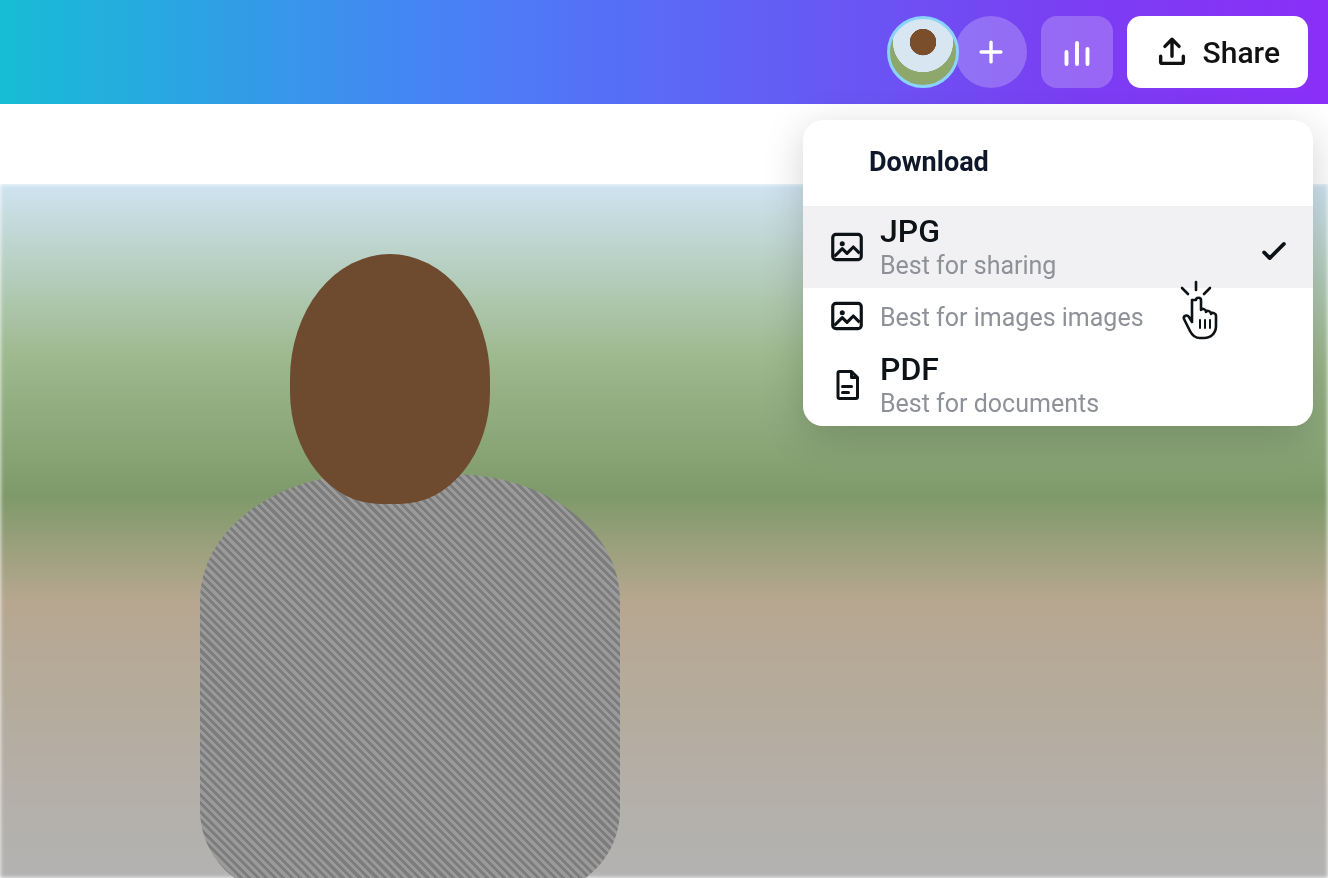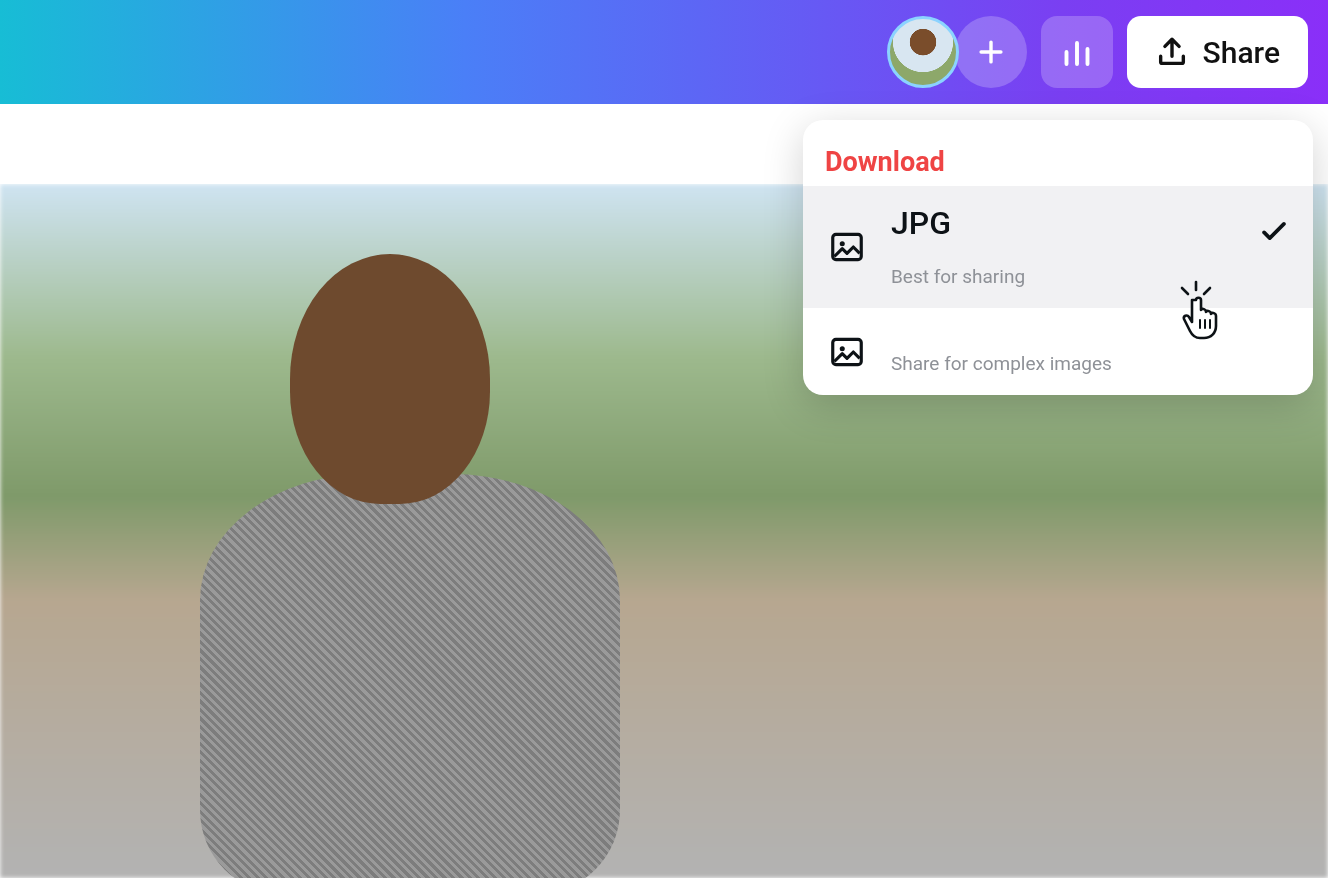--- a/index.html
+++ b/index.html
@@ -93,53 +93,54 @@
     top: 120px;
     left: 803px;
     width: 510px;
     background: #fff;
     border-radius: 20px;
     box-shadow: 0 10px 40px rgba(0,0,0,0.18);
     overflow: hidden;
     z-index: 50;
   }
   .dropdown-title {
-    padding: 26px 22px 8px 22px;
+    padding: 26px 22px 28px 22px;
     font-size: 27px;
     font-weight: 700;
-    color: #ef4444;
+    color: #0f172a;
+    margin-left: 44px;
   }
   .option {
     display: flex;
     align-items: center;
-    gap: 24px;
-    padding: 20px 24px;
+    gap: 13px;
+    padding: 8px 24px;
     position: relative;
   }
   .option.selected { background: #f1f1f3; }
   .option-icon {
     width: 40px; height: 40px;
     flex: 0 0 40px;
     display: flex; align-items: center; justify-content: center;
     color: #0d1216;
   }
   .option-text { flex: 1; }
   .option-title {
     font-size: 32px;
     font-weight: 500;
     color: #0d1216;
     line-height: 1.1;
     display: flex;
     align-items: center;
     gap: 10px;
   }
   .option-sub {
-    font-size: 19px;
+    font-size: 25px;
     color: #8e9197;
-    margin-top: 24px;
+    margin-top: 2px;
   }
   .check {
     position: absolute;
     right: 22px;
     top: 28px;
     color: #0d1216;
   }
   .crown {
     color: #9a9a9a;
     display: inline-flex;
@@ -212,24 +213,37 @@
 
   <div class="option">
     <div class="option-icon">
       <svg width="38" height="38" viewBox="0 0 24 24" fill="none">
         <rect x="3" y="4" width="18" height="16" rx="2" stroke="#0d1216" stroke-width="2"></rect>
         <circle cx="9" cy="10" r="1.6" fill="#0d1216"></circle>
         <path d="M4 18l5-5 3 3 4-4 4 4" stroke="#0d1216" stroke-width="2" stroke-linejoin="round"></path>
       </svg>
     </div>
     <div class="option-text">
-      <div class="option-sub">Share for complex images</div>
-    </div>
-  </div>
-
+      <div class="option-sub">Best for images images</div>
+    </div>
+  </div>
+
+  <div class="option">
+    <div class="option-icon">
+      <svg width="36" height="38" viewBox="0 0 24 24" fill="none">
+        <path d="M7 3h8l4 4v13a1 1 0 0 1-1 1H7a1 1 0 0 1-1-1V4a1 1 0 0 1 1-1z" stroke="#0d1216" stroke-width="2" stroke-linejoin="round"></path>
+        <path d="M15 3v4h4" stroke="#0d1216" stroke-width="2" stroke-linejoin="round"></path>
+        <path d="M9 13h6M9 17h4" stroke="#0d1216" stroke-width="2" stroke-linecap="round"></path>
+      </svg>
+    </div>
+    <div class="option-text">
+      <div class="option-title">PDF</div>
+      <div class="option-sub">Best for documents</div>
+    </div>
+  </div>
 
 </div>
 
 <div class="cursor-click">
   <svg width="58" height="62" viewBox="0 0 58 62">
     <g stroke="#0d1216" stroke-width="2.6" stroke-linecap="round">
       <line x1="20" y1="4" x2="20" y2="12"></line>
       <line x1="6" y1="10" x2="12" y2="16"></line>
       <line x1="34" y1="10" x2="28" y2="16"></line>
     </g>

